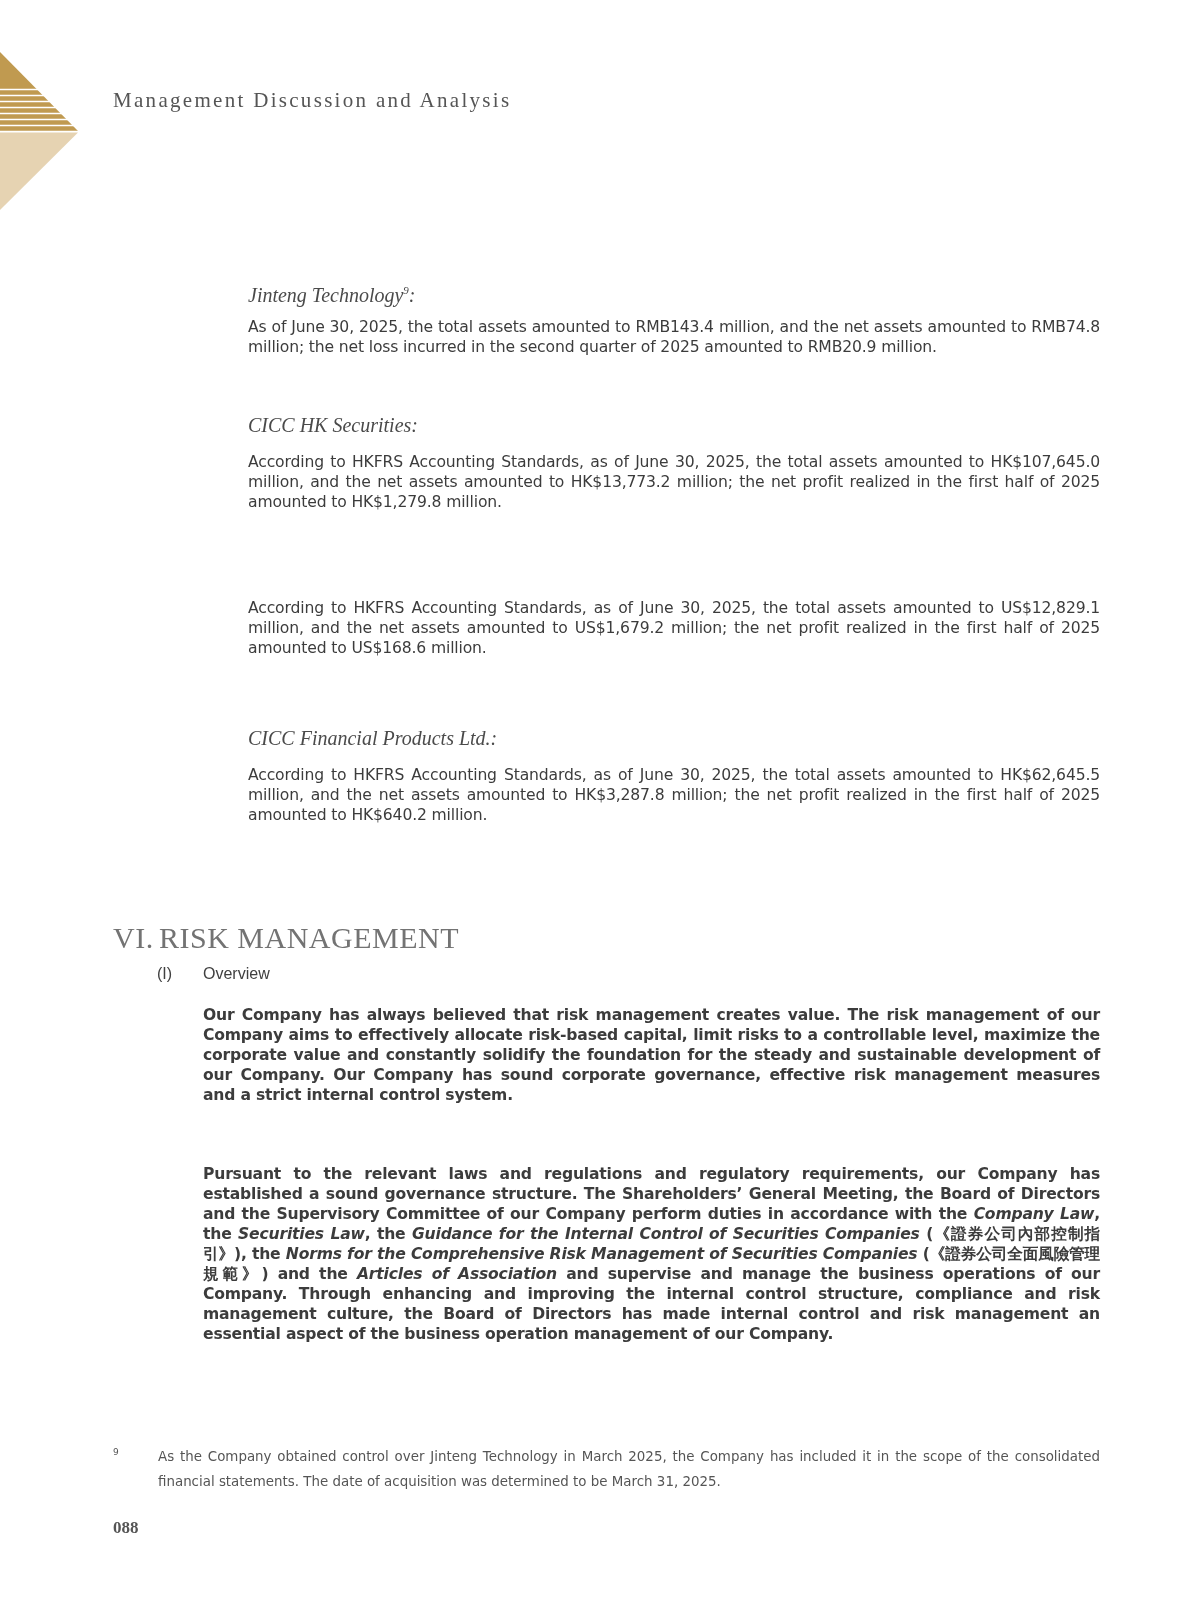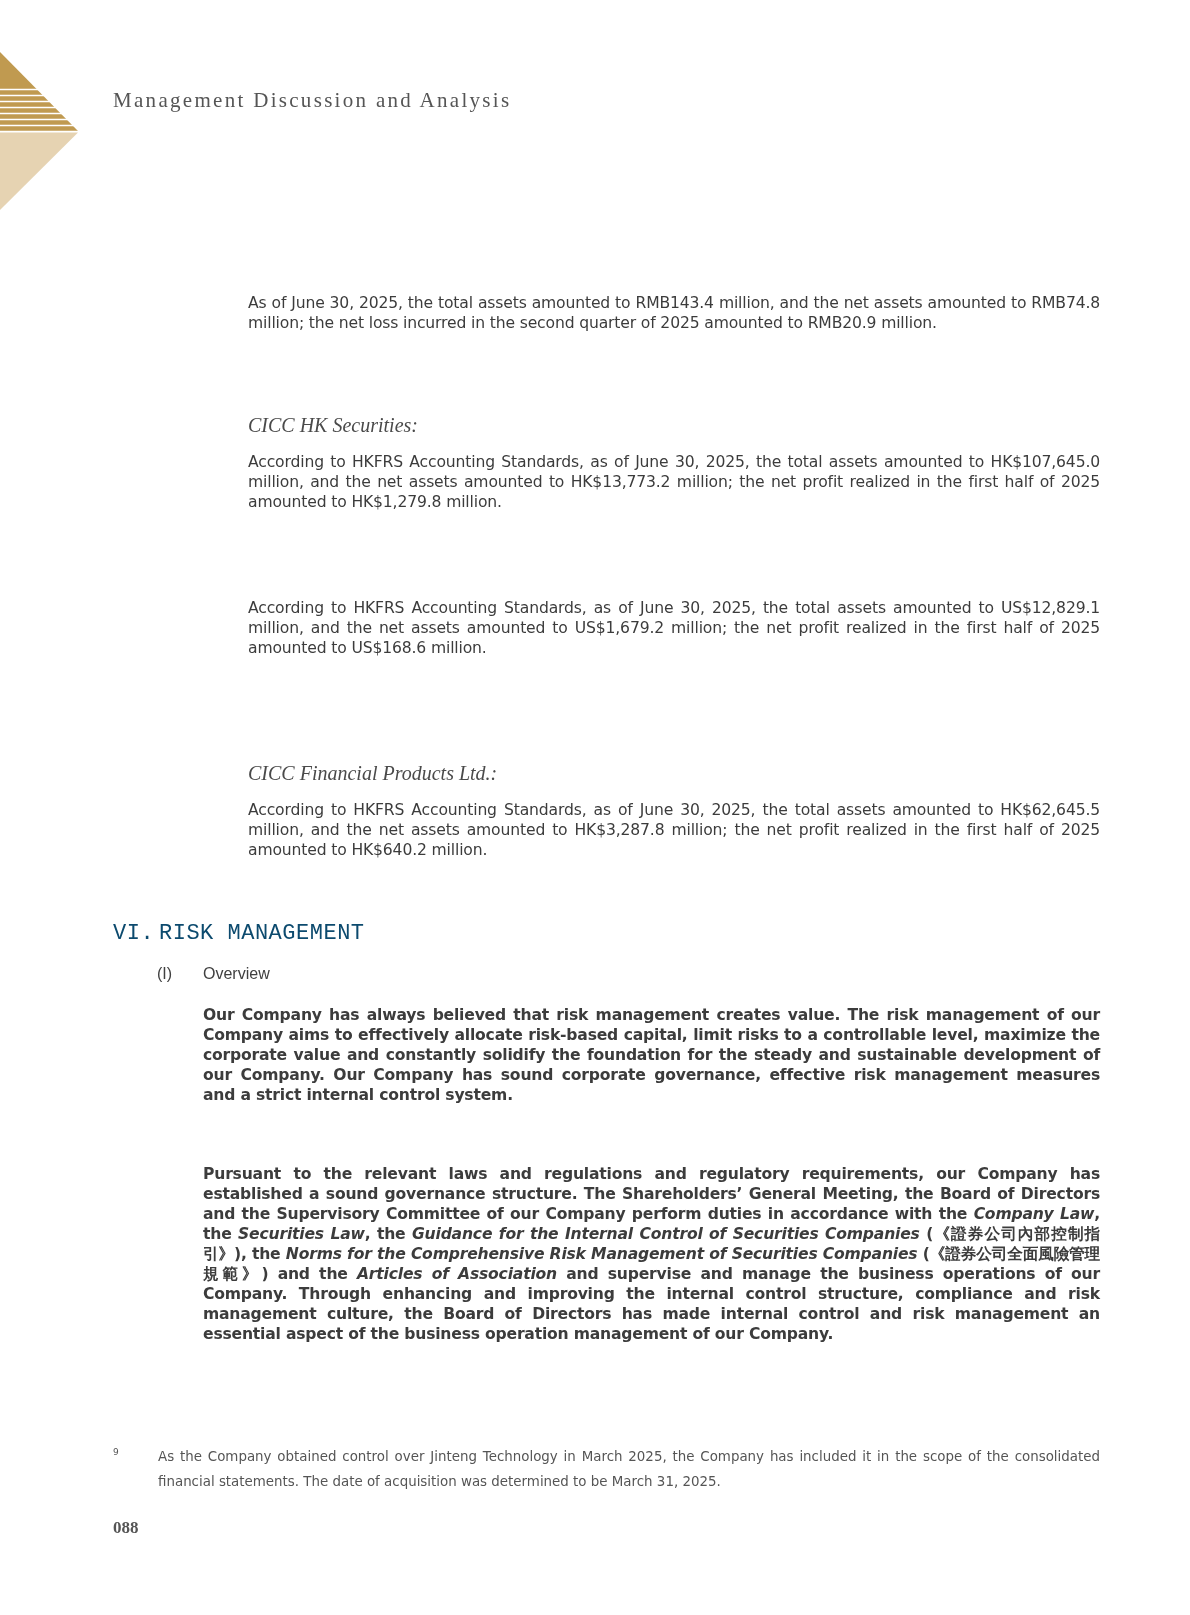--- a/index.html
+++ b/index.html
@@ -8,22 +8,22 @@
   .corner { position: absolute; left: 0; top: 52px; width: 80px; height: 158px; }
   .running-head { position: absolute; left: 113px; top: 88px; font-family: "Liberation Serif", serif;
          font-size: 21px; letter-spacing: 2.3px; color: #555555; white-space: nowrap; }
   .sub-block { position: absolute; left: 248px; width: 852px; }
   .sub-title { font-family: "Liberation Serif", serif; font-style: italic; font-size: 20px;
          color: #4a4a4a; height: 24px; line-height: 24px; white-space: nowrap; }
   .sub-title sup { font-size: 11px; vertical-align: 8px; }
   .para { font-size: 15.6px; line-height: 20px; text-align: justify; color: #3c3c3c;
           font-family: "DejaVu Sans", sans-serif; letter-spacing: -0.15px; }
   .sub-para { margin-top: 15px; }
-  .section-head { position: absolute; left: 113px; top: 921px; font-family: Liberation Mono, monospace;
-         font-size: 22px; color: #0c4a6e; letter-spacing: 0.5px; white-space: nowrap; }
+  .section-head { position: absolute; left: 113px; top: 921px; font-family: Liberation Serif, serif;
+         font-size: 30px; color: #737373; letter-spacing: 0.5px; white-space: nowrap; }
   .section-head .num { display: inline-block; width: 46px; }
   .subsection-head { position: absolute; left: 157px; top: 965px; font-family: "Liberation Sans", sans-serif;
          font-weight: normal; font-size: 16px; color: #404040; white-space: nowrap; }
   .subsection-head .num { display: inline-block; width: 46px; }
   .risk-block { position: absolute; left: 203px; width: 897px; font-weight: bold; }
   .risk-block .para { letter-spacing: -0.2px; }
   .footnote { position: absolute; left: 113px; top: 1444px; width: 987px; font-size: 13.4px;
          line-height: 25px; color: #555555; }
   .footnote .fn-mark { position: absolute; left: 0; top: -4px; font-size: 9px; }
   .footnote .fn-text { margin-left: 45px; text-align: justify; }
@@ -45,33 +45,34 @@
     <line x1="0" y1="67.5" x2="80" y2="67.5"></line>
     <line x1="0" y1="73.5" x2="80" y2="73.5"></line>
   </g>
   <line x1="0" y1="79.5" x2="80" y2="79.5" stroke="#ffffff" stroke-width="1.5"></line>
   <polygon points="0,80.5 78,80.5 0,158" fill="#e6d3b2"></polygon>
 </svg>
 
 <div class="running-head">Management Discussion and Analysis</div>
 
 <div class="sub-block" style="top:278px;">
+  <div class="sub-title"><span>Jinteng Technology</span><sup>9</sup><span>:</span></div>
   <div class="para sub-para">As of June 30, 2025, the total assets amounted to RMB143.4 million, and the net assets amounted to RMB74.8 million; the net loss incurred in the second quarter of 2025 amounted to RMB20.9 million.</div>
 </div>
 
 <div class="sub-block" style="top:413px;">
   <div class="sub-title">CICC HK Securities:</div>
   <div class="para sub-para">According to HKFRS Accounting Standards, as of June 30, 2025, the total assets amounted to HK$107,645.0 million, and the net assets amounted to HK$13,773.2 million; the net profit realized in the first half of 2025 amounted to HK$1,279.8 million.</div>
 </div>
 
 <div class="sub-block" style="top:583px;">
   <div class="para sub-para">According to HKFRS Accounting Standards, as of June 30, 2025, the total assets amounted to US$12,829.1 million, and the net assets amounted to US$1,679.2 million; the net profit realized in the first half of 2025 amounted to US$168.6 million.</div>
 </div>
 
-<div class="sub-block" style="top:761px;">
+<div class="sub-block" style="top:726px;">
   <div class="sub-title">CICC Financial Products Ltd.:</div>
   <div class="para sub-para">According to HKFRS Accounting Standards, as of June 30, 2025, the total assets amounted to HK$62,645.5 million, and the net assets amounted to HK$3,287.8 million; the net profit realized in the first half of 2025 amounted to HK$640.2 million.</div>
 </div>
 
 <div class="section-head">
   <span class="num">VI.</span><span>RISK MANAGEMENT</span>
 </div>
 
 <div class="subsection-head">
   <span class="num">(I)</span><span>Overview</span>

